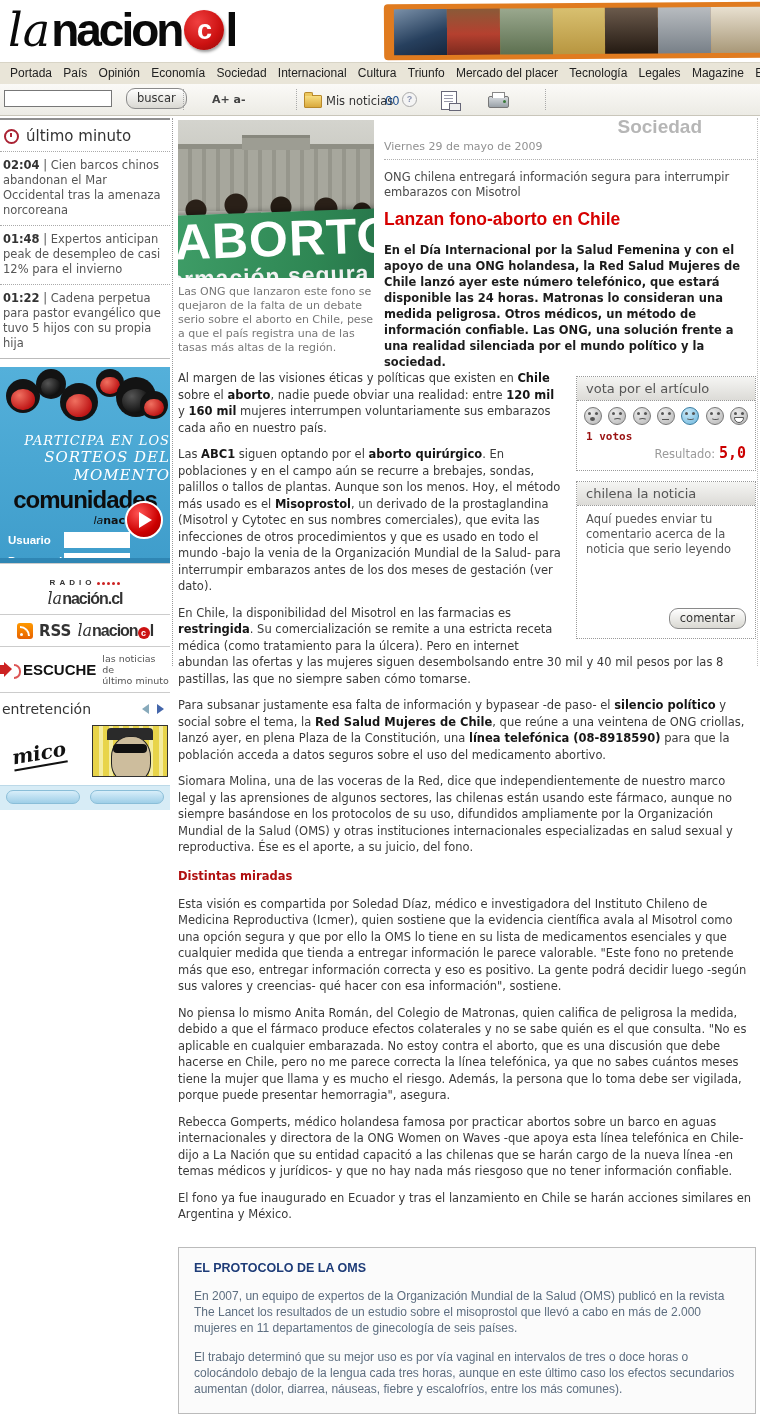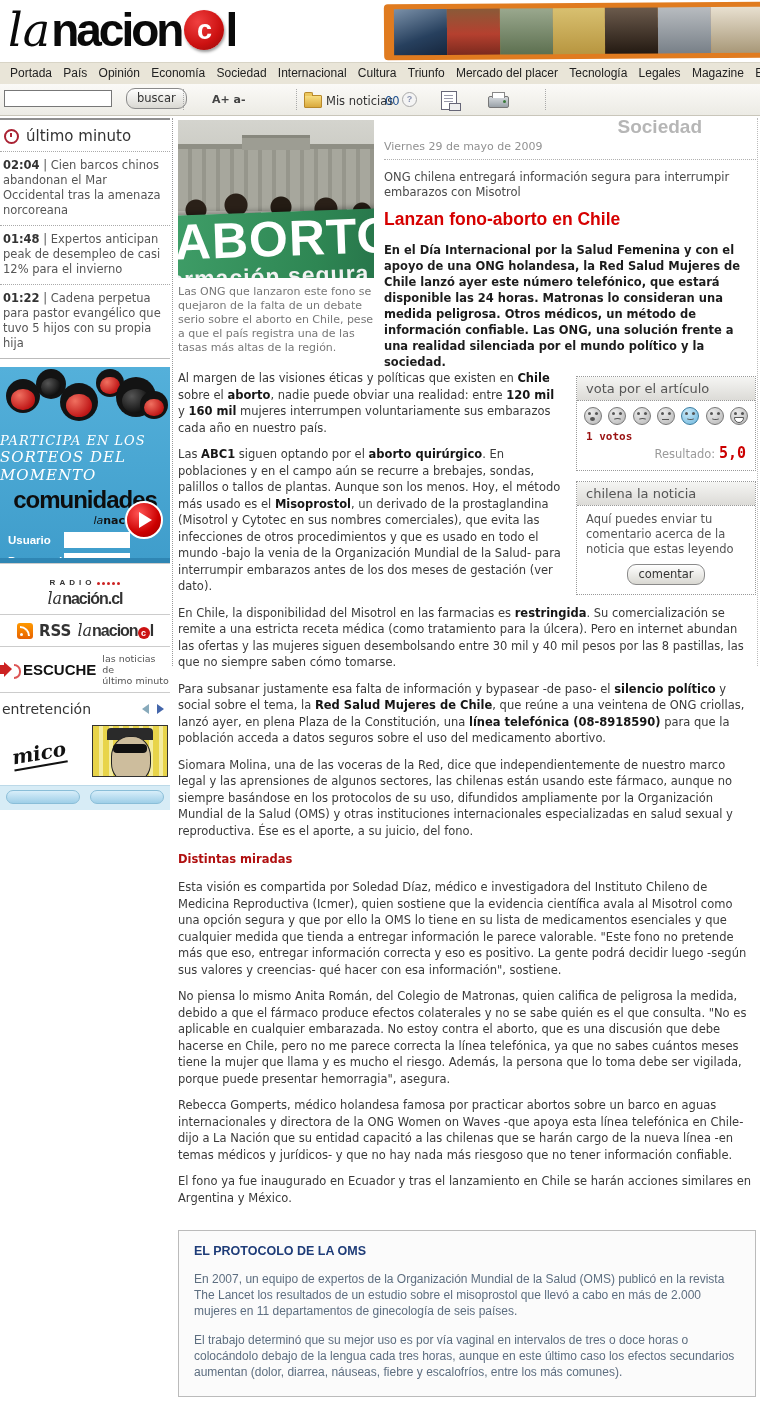--- a/index.html
+++ b/index.html
@@ -62,21 +62,21 @@
   .um-title{font-size:15px;color:#333;}
   .um-item{padding:6px 3px 7px;border-top:1px dotted #aaa;font-size:11.5px;line-height:15px;color:#555;cursor:pointer;}
   .um-item b{color:#333;font-weight:bold;}
   
   .ad{position:relative;height:196px;margin-top:8px;background:linear-gradient(#54b0da,#3f9dcb);overflow:hidden;}
   .ad::after{content:"";position:absolute;bottom:0;left:0;right:0;height:5px;background:#2f86b4;}
   .bub{position:absolute;border-radius:50%;background:#131313;}
   .bub::after{content:"";position:absolute;left:16%;top:30%;width:68%;height:60%;border-radius:50%;
               background:radial-gradient(circle at 35% 30%,#f07060,#c01818 70%,#8a0f0f);}
   .bub.dark::after{background:radial-gradient(circle at 35% 30%,#555,#111 70%);}
-  .ad-line{position:relative;text-align:left;color:#fff;font:italic 13px "DejaVu Serif",serif;letter-spacing:1px;}
+  .ad-line{position:relative;text-align:right;color:#fff;font:italic 13px "DejaVu Serif",serif;letter-spacing:1px;}
   .ad-brand{position:relative;text-align:center;font:bold 24px "Liberation Sans",sans-serif;letter-spacing:-1px;color:#0d0d0d;margin-top:2px;}
   .ad-sub{position:relative;text-align:right;padding-right:12px;font-size:11px;color:#111;}
   .ad-sub .c{display:inline-flex;align-items:center;justify-content:center;width:10px;height:10px;border-radius:50%;background:#c11;color:#fff;font:bold 8px "Liberation Sans",sans-serif;}
   .ad-row{position:relative;display:flex;align-items:center;margin:5px 0 0 8px;}
   .ad-row label{width:56px;color:#fff;font:bold 11.5px "Liberation Sans",sans-serif;}
   .ad-row input{width:62px;height:14px;border:none;background:#fff;}
   .play{position:absolute;right:7px;top:134px;width:34px;height:34px;border-radius:50%;border:2px solid #fff;
         background:radial-gradient(circle at 35% 30%,#f55,#c00 60%,#900);cursor:pointer;}
   .play::before{content:"";position:absolute;left:12px;top:9px;border-left:13px solid #fff;border-top:8px solid transparent;border-bottom:8px solid transparent;}
   .ad-links{position:relative;display:flex;justify-content:space-between;padding:7px 8px 0;font-size:10.5px;color:#fff;}
@@ -146,21 +146,21 @@
   .m-neutral::after{content:"";position:absolute;top:11px;left:4px;width:7px;border-top:1.5px solid #555;}
   .m-smile::after{content:"";position:absolute;top:6px;left:4px;width:7px;height:4px;border:1.5px solid #555;border-radius:50%;border-top-color:transparent;border-left-color:transparent;border-right-color:transparent;}
   .m-open::after{content:"";position:absolute;top:9px;left:5px;width:5px;height:4px;border-radius:50%;background:#555;}
   .m-grin::after{content:"";position:absolute;top:9px;left:3px;width:8px;height:4px;background:#fff;border:1px solid #555;border-radius:0 0 5px 5px;}
   .vrow{padding:3px 9px 8px;}
   .votes{color:#991111;font:bold 11px "DejaVu Sans Mono",monospace;}
   .result{text-align:right;font-size:11.5px;color:#9a9a9a;margin-top:1px;}
   .result b{color:#cc0000;font-size:15px;font-family:"DejaVu Sans Mono",monospace;}
   .cbox{margin-top:10px;}
   .cbox-body{padding:6px 9px 4px;font-size:11.5px;line-height:15px;color:#555;}
-  .cbox-btnrow{text-align:center;padding:2px 9px 9px;}
+  .cbox-btnrow{text-align:right;padding:2px 9px 9px;margin-top:44px;}
   .bodyp{font-size:11.5px;line-height:16.5px;color:#3a3a3a;margin:0 0 10px;}
   .bodyp b{color:#161616;}
   .subhead{font-weight:bold;font-size:11.5px;color:#b01010;margin:13px 0;}
   .infobox{border:1px solid #bbb;background:#fbfbfb;padding:13px 15px 3px;margin-top:24px;font-family:"Liberation Sans",sans-serif;}
   .infobox h3{font-size:12.5px;color:#1e3c78;margin:0 0 13px;font-weight:bold;}
   .infobox p{font-size:12px;line-height:16px;color:#5d6e80;margin:0 0 13px;}
 </style>
 </head>
 <body>
 
@@ -329,21 +329,21 @@
           <span class="smiley m-smile"></span>
           <span class="smiley m-grin"></span>
         </div>
         <div class="vrow">
           <div class="votes">1 votos</div>
           <div class="result"><span>Resultado:</span> <b>5,0</b></div>
         </div>
       </div>
       <div class="cbox">
         <div class="boxhead">chilena la noticia</div>
-        <div class="cbox-body">Aquí puedes enviar tu comentario acerca de la noticia que estas leyendo</div>
+        <div class="cbox-body">Aquí puedes enviar tu comentario acerca de la noticia que serio leyendo</div>
         <div class="cbox-btnrow"><span class="btn">comentar</span></div>
       </div>
     </div>
 
     <p class="bodyp"><span>Al margen de las visiones éticas y políticas que existen en </span><b>Chile</b><span> sobre el </span><b>aborto</b><span>, nadie puede obviar una realidad: entre </span><b>120 mil</b><span> y </span><b>160 mil</b><span> mujeres interrumpen voluntariamente sus embarazos cada año en nuestro país.</span></p>
     <p class="bodyp"><span>Las </span><b>ABC1</b><span> siguen optando por el </span><b>aborto quirúrgico</b><span>. En poblaciones y en el campo aún se recurre a brebajes, sondas, palillos o tallos de plantas. Aunque son los menos. Hoy, el método más usado es el </span><b>Misoprostol</b><span>, un derivado de la prostaglandina (Misotrol y Cytotec en sus nombres comerciales), que evita las infecciones de otros procedimientos y que es usado en todo el mundo -bajo la venia de la Organización Mundial de la Salud- para interrumpir embarazos antes de los dos meses de gestación (ver dato).</span></p>
     <p class="bodyp"><span>En Chile, la disponibilidad del Misotrol en las farmacias es </span><b>restringida</b><span>. Su comercialización se remite a una estricta receta médica (como tratamiento para la úlcera). Pero en internet abundan las ofertas y las mujeres siguen desembolsando entre 30 mil y 40 mil pesos por las 8 pastillas, las que no siempre saben cómo tomarse.</span></p>
     <p class="bodyp"><span>Para subsanar justamente esa falta de información y bypasear -de paso- el </span><b>silencio político</b><span> y social sobre el tema, la </span><b>Red Salud Mujeres de Chile</b><span>, que reúne a una veintena de ONG criollas, lanzó ayer, en plena Plaza de la Constitución, una </span><b>línea telefónica (08-8918590)</b><span> para que la población acceda a datos seguros sobre el uso del medicamento abortivo.</span></p>
     <p class="bodyp">Siomara Molina, una de las voceras de la Red, dice que independientemente de nuestro marco legal y las aprensiones de algunos sectores, las chilenas están usando este fármaco, aunque no siempre basándose en los protocolos de su uso, difundidos ampliamente por la Organización Mundial de la Salud (OMS) y otras instituciones internacionales especializadas en salud sexual y reproductiva. Ése es el aporte, a su juicio, del fono.</p>
     <div class="subhead">Distintas miradas</div>

